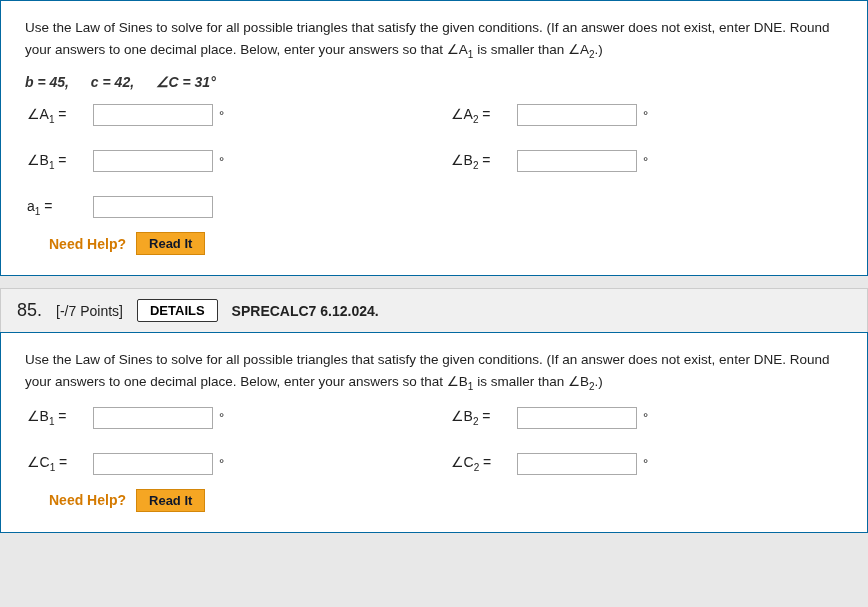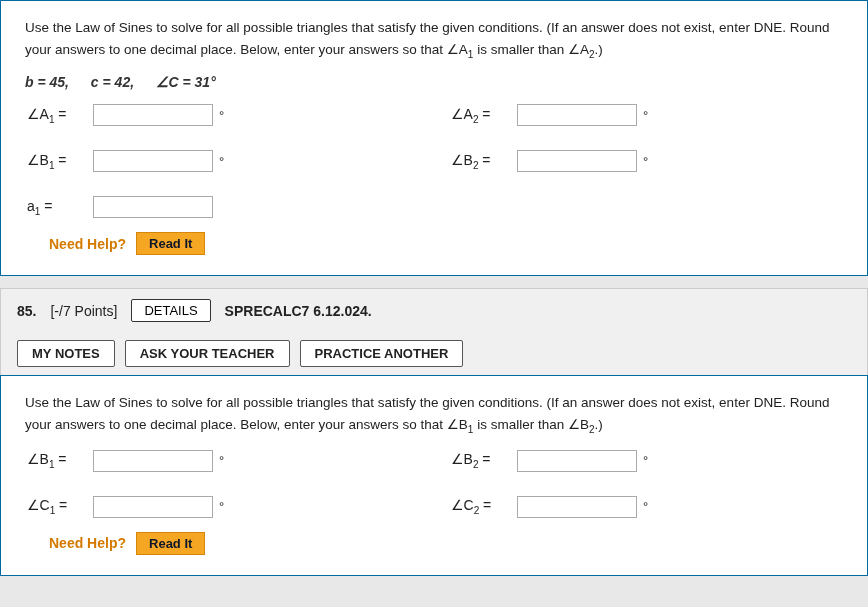--- a/index.html
+++ b/index.html
@@ -103,30 +103,30 @@
       border: 1px solid #ccc;
       border-bottom: none;
       padding: 10px 16px;
       display: flex;
       align-items: center;
       gap: 14px;
       font-size: 14px;
     }
 
     .problem-number {
-      font-weight: bold;
-      font-size: 14px;
+      font-weight: normal;
+      font-size: 18px;
     }
 
     .details-btn {
       background: #fff;
       border: 1.5px solid #333;
       padding: 3px 12px;
       font-size: 13px;
-      font-weight: normal;
+      font-weight: bold;
       cursor: pointer;
       border-radius: 2px;
     }
 
     .problem-id {
       font-weight: bold;
       font-size: 14px;
     }
 
     
@@ -209,25 +209,20 @@
     </div>
   </div>
 
   <div class="problem-header-bar">
     <span class="problem-number">85.</span>
     <span>[-/7 Points]</span>
     <button class="details-btn">DETAILS</button>
     <span class="problem-id">SPRECALC7 6.12.024.</span>
   </div>
 
-  <div class="action-buttons-bar">
-    <button class="action-btn">MY NOTES</button>
-    <button class="action-btn">ASK YOUR TEACHER</button>
-    <button class="action-btn">PRACTICE ANOTHER</button>
-  </div>
 
   <div class="problem-section">
     <div class="problem-intro">
       Use the Law of Sines to solve for all possible triangles that satisfy the given conditions. (If an answer does not exist, enter
       DNE. Round your answers to one decimal place. Below, enter your answers so that ∠B<sub>1</sub> is smaller than ∠B<sub>2</sub>.)
     </div>
 
     <div class="answer-grid">
 
       <div class="answer-row">

